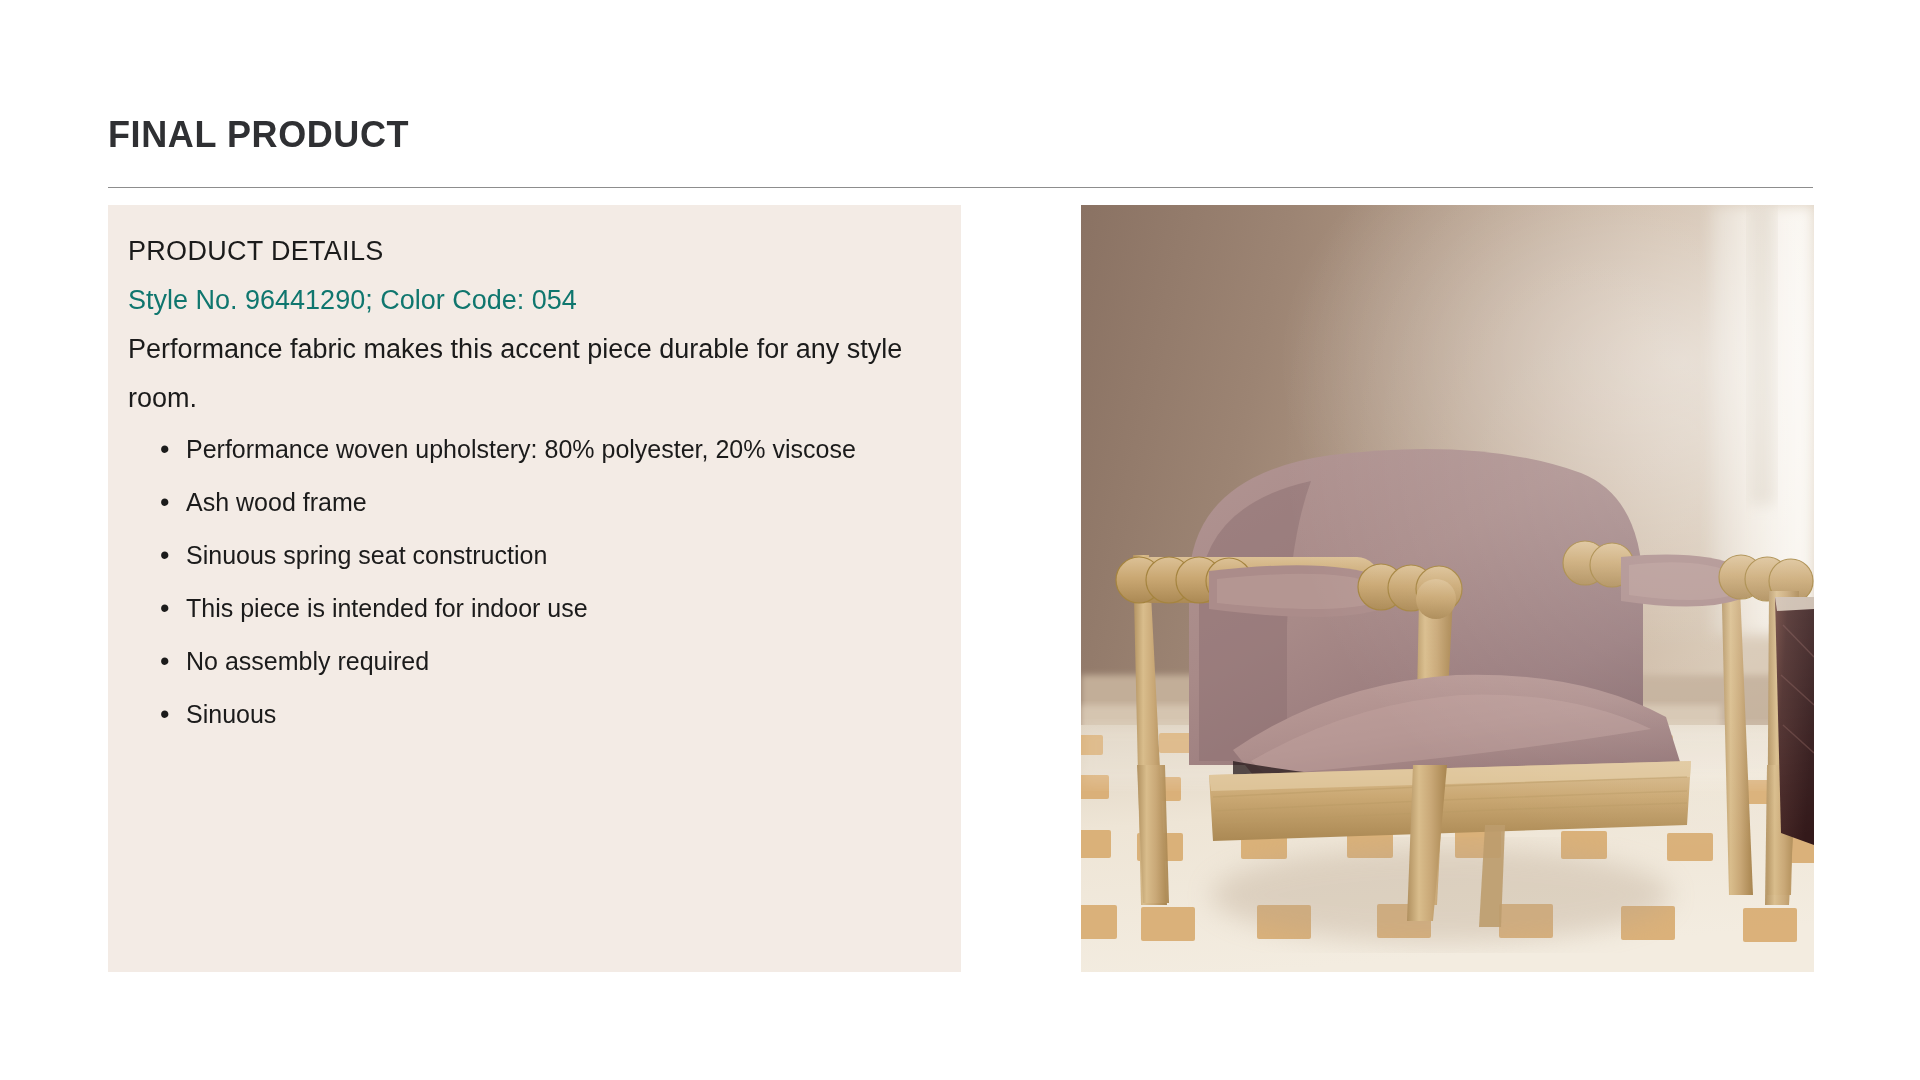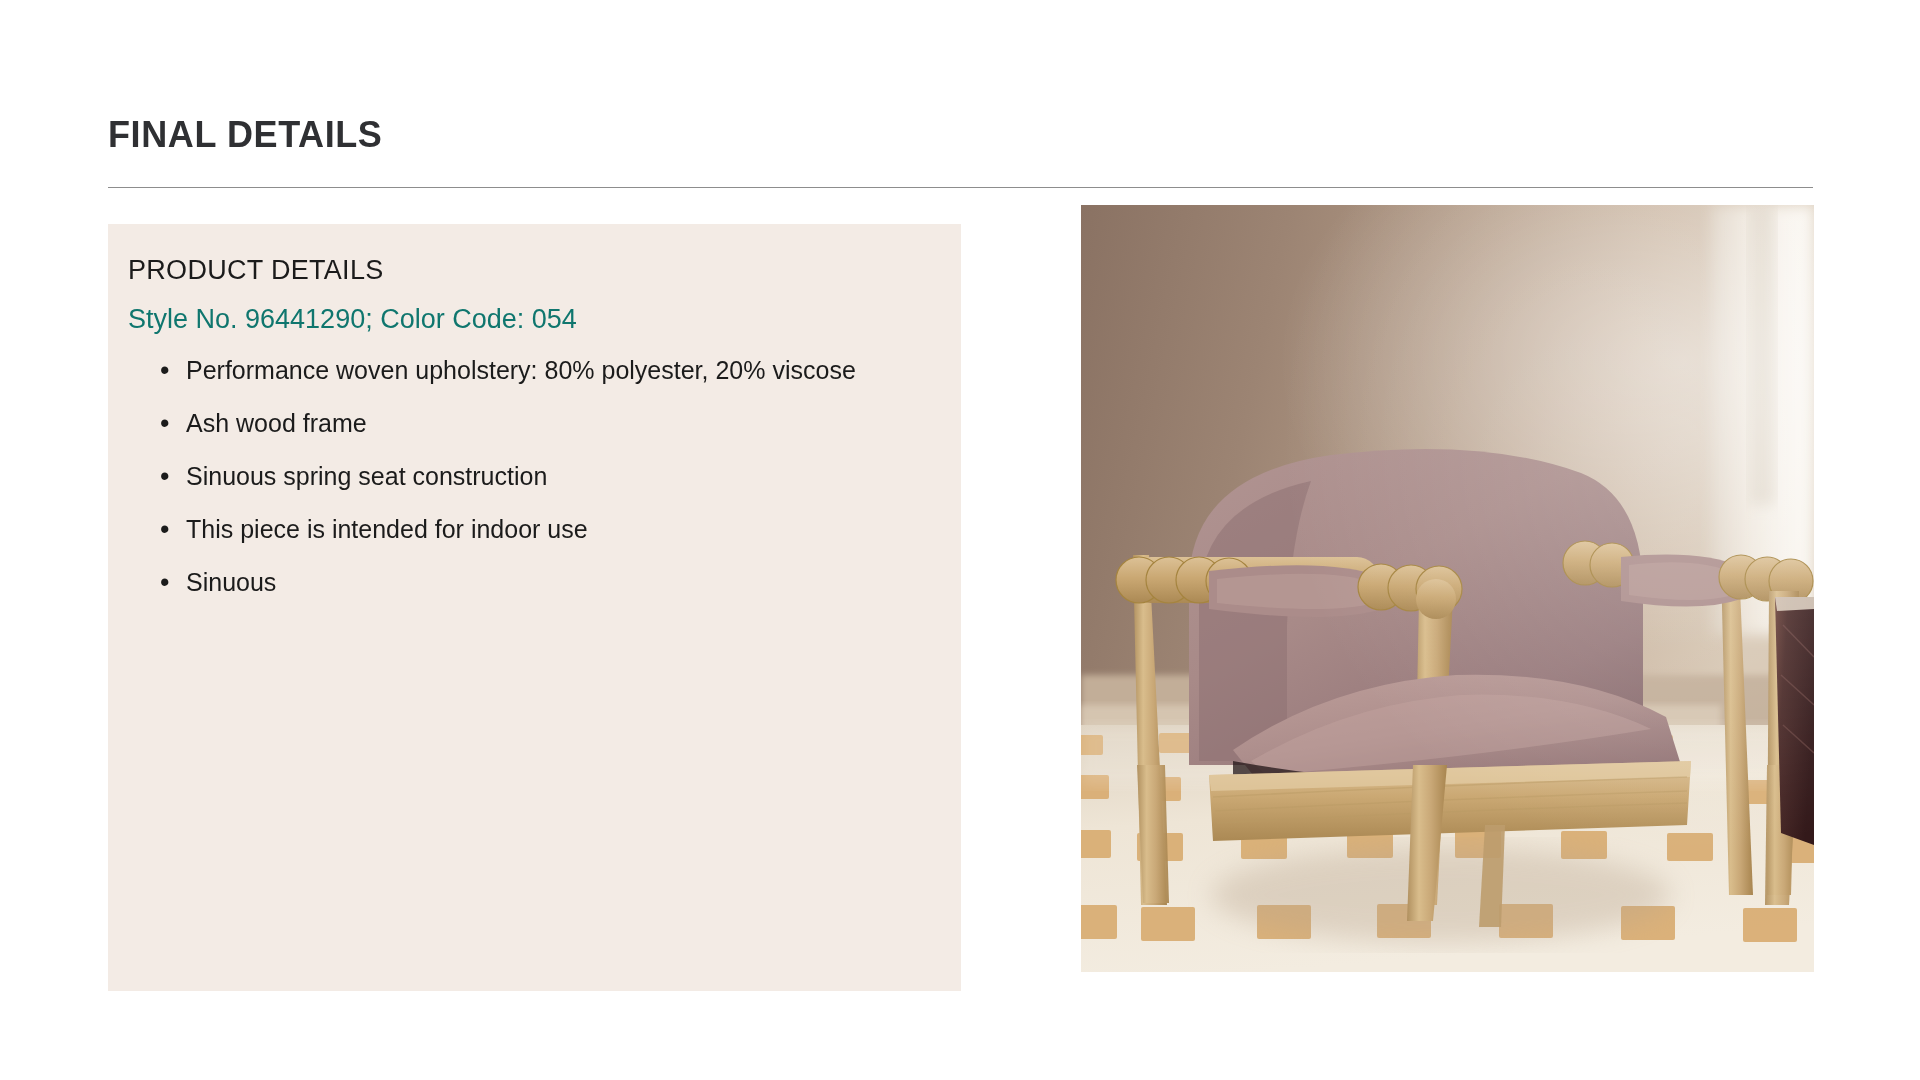--- a/index.html
+++ b/index.html
@@ -44,21 +44,20 @@
 
   
   .details-panel {
     position: absolute;
     left: 108px;
     top: 205px;
     width: 853px;
     height: 767px;
     background: #f3ebe5;
     padding: 22px 34px 0 20px;
-    margin-top: 19px;
   }
 
   .details-heading {
     font-size: 27px;
     font-weight: 400;
     color: #1b1b1b;
     letter-spacing: 0.3px;
     line-height: 49px;
     white-space: nowrap;
   }
@@ -115,36 +114,38 @@
     background: #b6a392;
   }
 
   .photo-svg { display: block; width: 733px; height: 767px; }
 </style>
 </head>
 <body>
 
 <div class="page">
 
-  <h1 class="page-title">FINAL DETAILS</h1>
+  <h1 class="page-title">FINAL PRODUCT</h1>
 
   <div class="title-rule"></div>
 
   <section class="details-panel">
 
     <div class="details-heading">PRODUCT DETAILS</div>
 
     <div class="details-line">Style No. 96441290; Color Code: 054</div>
 
+    <div class="details-para">Performance fabric makes this accent piece durable for any style room.</div>
 
     <ul class="bullet-list">
       <li class="bullet-item">Performance woven upholstery: 80% polyester, 20% viscose</li>
       <li class="bullet-item">Ash wood frame</li>
       <li class="bullet-item">Sinuous spring seat construction</li>
       <li class="bullet-item">This piece is intended for indoor use</li>
+      <li class="bullet-item">No assembly required</li>
       <li class="bullet-item">Sinuous</li>
     </ul>
   </section>
 
   <figure class="product-photo">
     <svg class="photo-svg" viewBox="0 0 733 767" preserveAspectRatio="xMidYMid slice">
       <defs>
         <linearGradient id="wallGrad" x1="0" y1="0" x2="1" y2="0.15">
           <stop offset="0%" stop-color="#8a7263"></stop>
           <stop offset="28%" stop-color="#9c8473"></stop>

